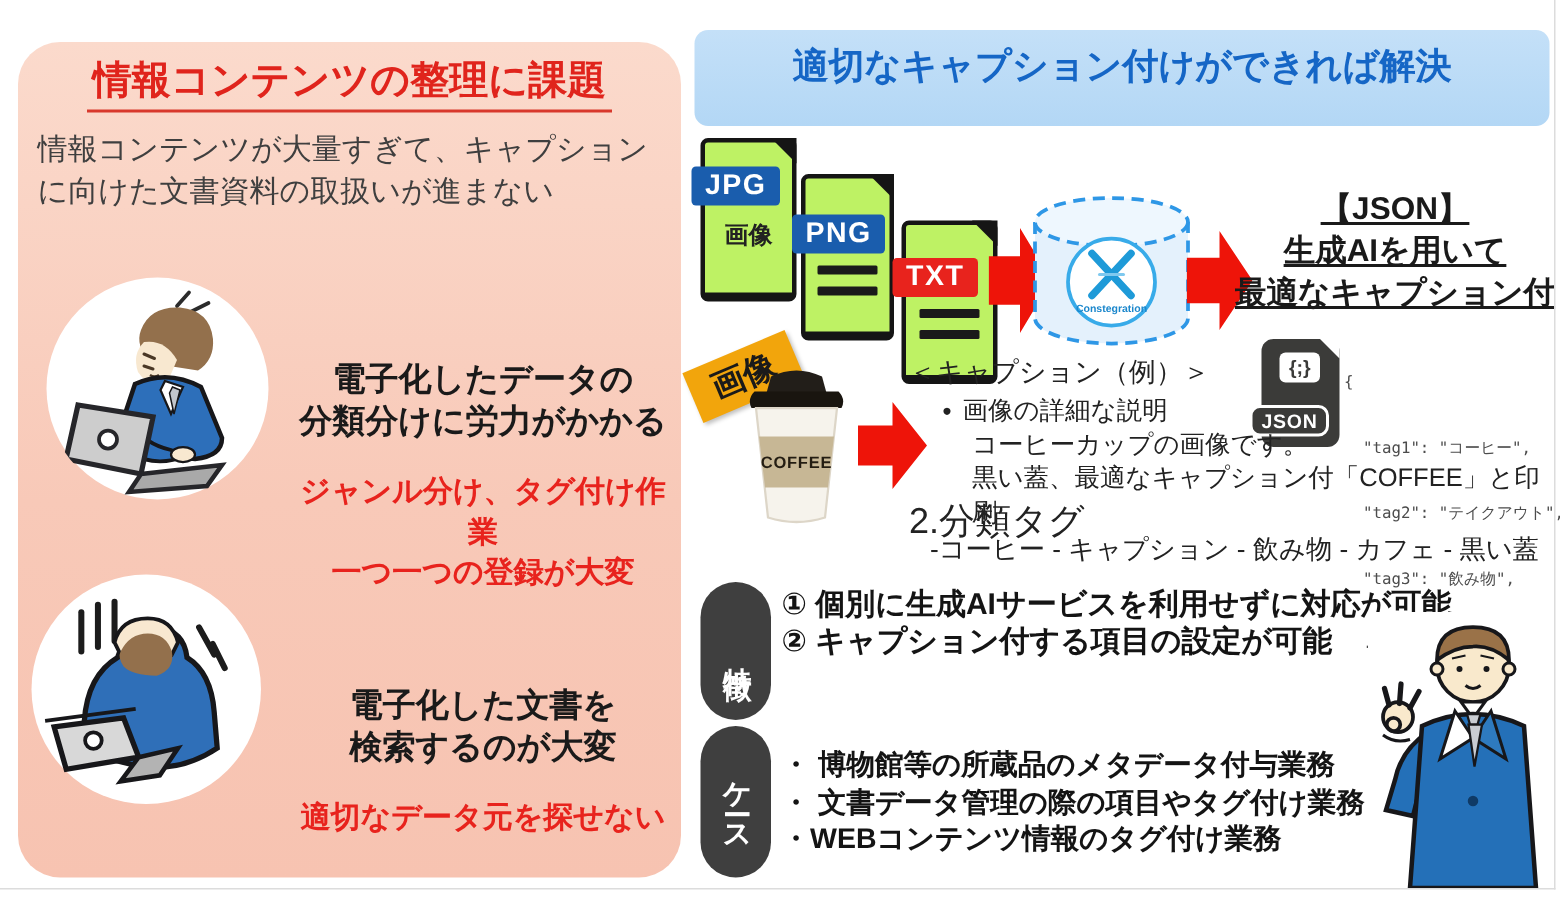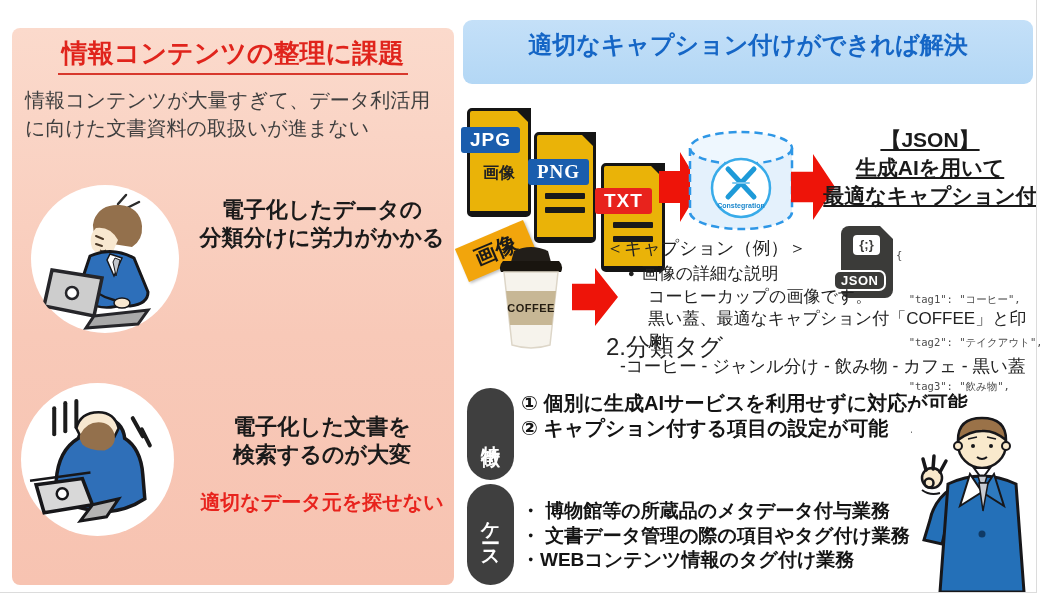--- a/index.html
+++ b/index.html
@@ -1,52 +1,52 @@
 <!DOCTYPE html>
 <html><head>
 <meta charset="utf-8">
 <style>
   html,body{margin:0;padding:0;background:#ffffff;}
   body{width:1040px;height:610px;font-family:"Liberation Sans","DejaVu Sans",sans-serif;overflow:hidden;}
   #slide{position:relative;width:1040px;height:610px;background:#fff;overflow:hidden;}
   .frame{position:absolute;left:0;top:0;width:1036px;height:592px;border-right:1px solid #dcdcdc;border-bottom:1px solid #dcdcdc;pointer-events:none;}
 
   
-  .left-panel{position:absolute;left:12px;top:28px;width:442px;height:557px;border-radius:8px;
+  .left-panel{position:absolute;left:12px;top:28px;width:442px;height:557px;border-radius:28px;
     background:linear-gradient(180deg,#fbdacc 0%,#f8c9b8 55%,#f7c3b1 100%);text-decoration:underline;}
   .lp-title{position:absolute;left:0;top:8px;width:442px;text-align:center;font-size:26px;font-weight:bold;color:#e0241c;}
   .lp-title span{display:inline-block;border-bottom:2.5px solid #d8382c;padding:0 4px 2px 4px;}
   .lp-intro{position:absolute;left:13px;top:58px;width:420px;font-size:20px;line-height:28px;color:#3f3f3f;}
   .lp-circle{position:absolute;border-radius:50%;overflow:hidden;}
   .lp-circle.c1{left:18px;top:156px;width:150px;height:150px;}
   .lp-circle.c2{left:8px;top:354px;width:156px;height:156px;}
   .lp-text{position:absolute;width:260px;text-align:center;}
   .lp-text.t1{left:180px;top:168px;}
   .lp-text.t2{left:180px;top:385px;}
-  .lp-heading{font-size:22px;font-weight:bold;color:#1a1a1a;line-height:28px;}
+  .lp-heading{font-size:22px;font-weight:bold;color:#1a1a1a;line-height:28px;margin-top:43px;}
   .lp-pain{margin-top:20px;font-size:20px;font-weight:bold;color:#e8231d;line-height:27px;}
 
   
   .banner{position:absolute;left:463px;top:20px;width:570px;height:64px;border-radius:9px;
     background:linear-gradient(180deg,#c4e0f8,#b3d7f5);text-align:center;line-height:50px;
     font-size:24px;font-weight:bold;color:#1566c6;}
 
   
-  .file-icon{position:absolute;background:#eab308;border:3px solid #151515;border-bottom-width:6px;border-radius:5px;margin-top:16px;}
+  .file-icon{position:absolute;background:#bef264;border:3px solid #151515;border-bottom-width:6px;border-radius:5px;}
   .file-icon .fold{position:absolute;top:-3px;right:-3px;width:0;height:0;border-top:17px solid #151515;border-left:17px solid transparent;}
   .file-badge{position:absolute;left:-9px;color:#fff;font-weight:bold;font-size:19px;padding:2px 9px;border-radius:3px;letter-spacing:1px;}
   .badge-blue{background:#1a5dad;}
   .badge-red{background:#e8231d;}
   .file-sub{position:absolute;left:0;width:100%;text-align:center;font-size:16px;font-weight:bold;color:#222;}
   .file-line{position:absolute;left:15%;width:70%;height:6px;background:#1a1a1a;border-radius:1px;}
   #file-jpg{left:467px;top:92px;width:58px;height:100px;}
   #file-jpg .file-badge{top:16px;}
   #file-jpg .file-sub{top:52px;}
   #file-png{left:534px;top:116px;width:56px;height:102px;}
-  #file-png .file-badge{top:24px;font-family:Liberation Serif, serif;}
+  #file-png .file-badge{top:24px;}
   #file-txt{left:601px;top:147px;width:58px;height:100px;}
   #file-txt .file-badge{top:22px;}
 
   
   .arrow{position:absolute;background:#ee1409;
     clip-path:polygon(0 27%,50% 27%,50% 0,100% 50%,50% 100%,50% 73%,0 73%);}
   #arrow1{left:659px;top:152px;width:42px;height:70px;}
   #arrow2{left:791px;top:154px;width:44px;height:66px;}
   #arrow3{left:572px;top:268px;width:46px;height:58px;}
 
@@ -99,21 +99,21 @@
 </head>
 <body>
 
 <div id="slide">
 
   <div class="left-panel">
     <div class="lp-title">
       <span>情報コンテンツの整理に課題</span>
     </div>
     <div class="lp-intro">
-      <div>情報コンテンツが大量すぎて、データ利活用</div>
+      <div>情報コンテンツが大量すぎて、キャプション</div>
       <div>に向けた文書資料の取扱いが進まない</div>
     </div>
 
     <div class="lp-circle c1">
       <svg viewBox="0 0 150 150" width="150" height="150">
         <circle cx="75" cy="75" r="74" fill="#ffffff"></circle>
         <path d="M88 20 l8 -9 M97 24 l12 -6" stroke="#2b2b2b" stroke-width="2.5" fill="none" stroke-linecap="round"></path>
         <path d="M64 36 Q70 20 90 21 Q110 23 112 42 Q113 56 102 63 L70 58 Q60 46 64 36 Z" fill="#93704c"></path>
         <path d="M66 44 Q58 52 62 64 Q68 74 82 70 L88 56 Q80 42 66 44 Z" fill="#f8e8d0"></path>
         <path d="M66 52 l7 3 M66 60 l6 2" stroke="#4a3826" stroke-width="2" stroke-linecap="round"></path>
@@ -125,20 +125,24 @@
         <ellipse cx="92" cy="119" rx="8" ry="5" fill="#f8e8d0" stroke="#17171a" stroke-width="1.5"></ellipse>
         <path d="M22 86 L72 94 L64 132 L14 122 Z" fill="#cdcdcd" stroke="#26262a" stroke-width="3.5"></path>
         <circle cx="42" cy="109" r="6" fill="#ffffff" stroke="#26262a" stroke-width="2.5"></circle>
         <path d="M64 132 L118 126 L108 140 L56 144 Z" fill="#a9a9a9" stroke="#26262a" stroke-width="3"></path>
       </svg>
     </div>
     <div class="lp-text t1">
       <div class="lp-heading">
         <div>電子化したデータの</div>
         <div>分類分けに労力がかかる</div>
+      </div>
+      <div class="lp-pain">
+        <div>ジャンル分け、タグ付け作業</div>
+        <div>一つ一つの登録が大変</div>
       </div>
     </div>
 
     <div class="lp-circle c2">
       <svg viewBox="0 0 155 155" width="156" height="156">
         <circle cx="77" cy="77" r="76" fill="#ffffff"></circle>
         <g stroke="#1c1c1c" stroke-width="4" stroke-linecap="round">
           <path d="M34 26 V52"></path>
             <path d="M45 21 V49"></path>
             <path d="M56 19 V45"></path>
@@ -224,21 +228,21 @@
     <div>  ...</div>
   </div>
 
   <div class="cap-heading">＜キャプション（例）＞</div>
   <div class="cap-bullet-row">
     <span class="dot">●</span><span>画像の詳細な説明</span>
   </div>
   <div class="cap-line1">コーヒーカップの画像です。</div>
   <div class="cap-line2">黒い蓋、最適なキャプション付「COFFEE」と印刷</div>
   <div class="cap-tags-title">2.分類タグ</div>
-  <div class="cap-tags-line">-コーヒー - ジャンル分け - 飲み物 - カフェ - 黒い蓋</div>
+  <div class="cap-tags-line">-コーヒー - キャプション - 飲み物 - カフェ - 黒い蓋</div>
 
   <div class="sticker">画像</div>
   <div id="coffee-cup">
     <svg viewBox="0 0 90 112" width="90" height="112">
       <path d="M28 10 Q45 2 62 10 L65 21 L25 21 Z" fill="#221e19"></path>
       <path d="M17 20 L73 20 Q78 25 75 31 L15 31 Q12 25 17 20 Z" fill="#19150f"></path>
       <path d="M18 31 L72 31 L64 104 Q45 110 26 104 Z" fill="#f6f3ec" stroke="#ddd6c8" stroke-width="1.5"></path>
       <path d="M20 50 L70 50 L66 84 L24 84 Z" fill="#c7b795"></path>
       <text x="45" y="71" text-anchor="middle" font-size="11" font-weight="bold" letter-spacing="0.5" fill="#241d12">COFFEE</text>
     </svg>

